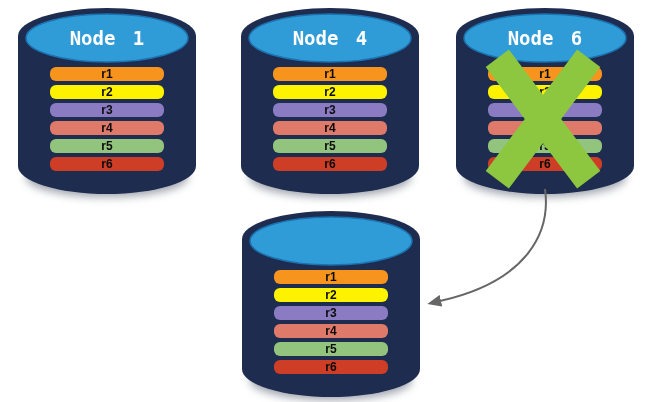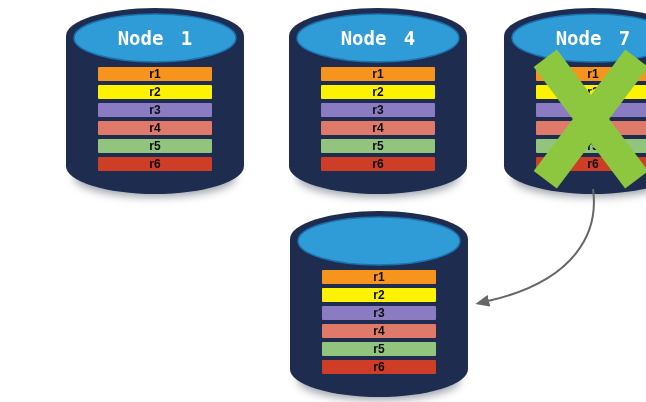--- a/index.html
+++ b/index.html
@@ -3,21 +3,21 @@
 <meta charset="utf-8">
 <style>
   html, body { margin: 0; padding: 0; }
   body {
     width: 646px; height: 402px;
     background: #ffffff;
     font-family: "Liberation Sans", sans-serif;
     position: relative;
     overflow: hidden;
   }
-  .canvas { position: absolute; inset: 0; margin-left: 48px; }
+  .canvas { position: absolute; inset: 0; }
 
   
   .node { position: absolute; width: 178px; height: 186px; }
   .node-1 { left: 18px;  top: 8px;  }
   .node-2 { left: 241px; top: 8px;  }
   .node-3 { left: 456px; top: 8px;  }
   .node-4 { left: 242px; top: 211px;}
 
   .cyl-svg { position: absolute; inset: 0; width: 100%; height: 100%; }
 
@@ -39,21 +39,21 @@
     z-index: 2;
   }
 
   .rows {
     position: absolute; left: 32px; top: 59px; width: 114px;
     z-index: 2;
   }
   .row-bar {
     height: 14px;
     margin-bottom: 4px;
-    border-radius: 1px;
+    border-radius: 6px;
     text-align: center;
     font-size: 12px;
     font-weight: bold;
     line-height: 14px;
     color: #0b0b0b;
   }
 
   
   .fail-x {
     position: absolute; left: 30px; top: 40px; width: 114px; height: 142px;
@@ -121,21 +121,21 @@
   </div>
 
   <div class="node node-3 failed">
     <div class="cyl-shadow"></div>
     <svg class="cyl-svg" viewBox="0 0 178 186">
       <ellipse cx="89" cy="158" rx="89" ry="28" fill="#1E2C4F"></ellipse>
       <rect x="0" y="28" width="178" height="130" fill="#1E2C4F"></rect>
       <ellipse cx="89" cy="28" rx="89" ry="28" fill="#1E2C4F"></ellipse>
       <ellipse cx="89" cy="30" rx="81" ry="24" stroke-width="1.5" fill="#2F9BD7" stroke="#1B72B0"></ellipse>
     </svg>
-    <div class="node-label" style="color: rgb(255, 255, 255);">Node 7</div>
+    <div class="node-label" style="color: rgb(255, 255, 255);">Node 6</div>
     <div class="rows">
         <div class="row-bar" style="background: rgb(247, 148, 29); color: rgb(11, 11, 11);">r1</div>
         <div class="row-bar" style="background: rgb(253, 242, 0); color: rgb(11, 11, 11);">r2</div>
         <div class="row-bar" style="background: rgb(138, 123, 194); color: rgb(11, 11, 11);">r3</div>
         <div class="row-bar" style="background: rgb(223, 122, 107); color: rgb(11, 11, 11);">r4</div>
         <div class="row-bar" style="background: rgb(147, 196, 126); color: rgb(11, 11, 11);">r5</div>
         <div class="row-bar" style="background: rgb(206, 61, 38); color: rgb(11, 11, 11);">r6</div>
       </div>
     <div class="fail-x">
       <div class="arm arm-1" style="background: rgb(141, 198, 63);"></div>

